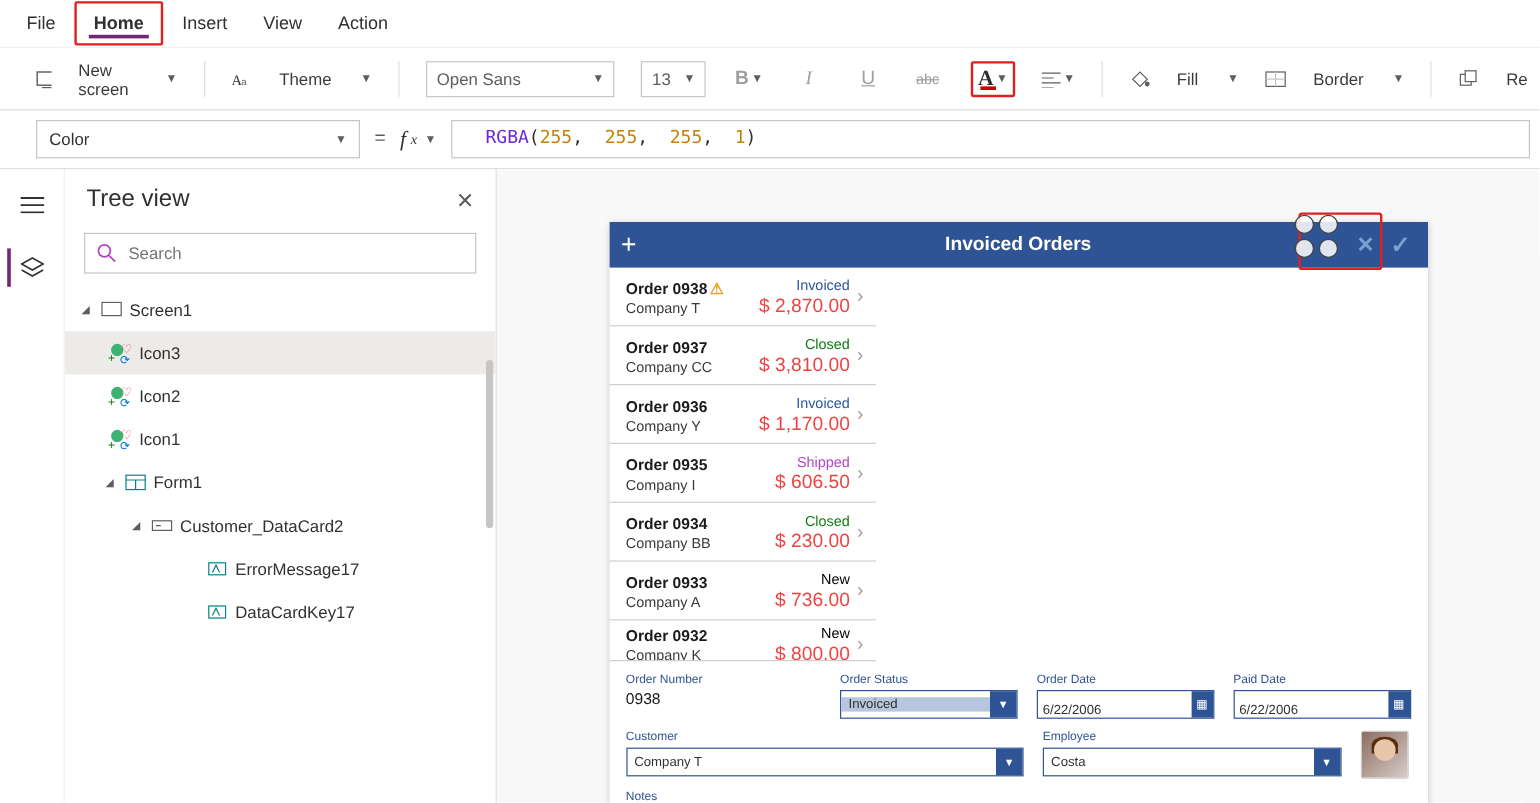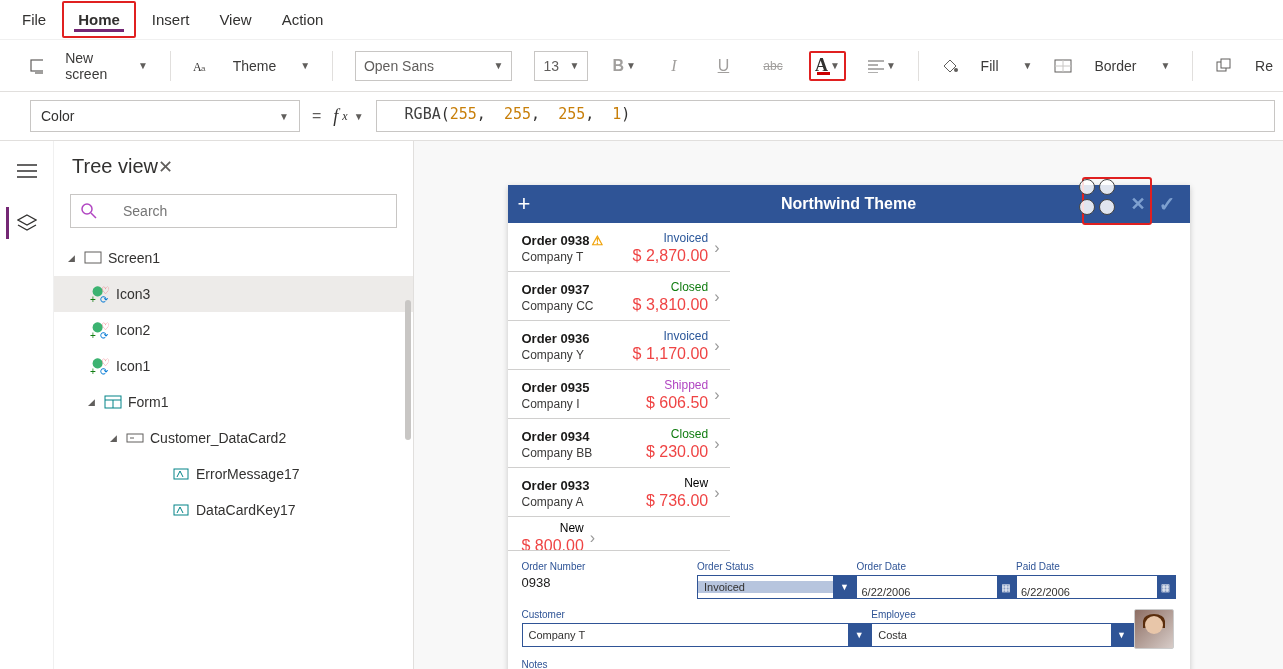--- a/index.html
+++ b/index.html
@@ -26,35 +26,35 @@
   .chev { font-size:10px; color:#605e5c; margin-left:2px; }
 
   svg { display:block; }
 
   
   .formula-bar { display:flex; align-items:center; height:48px; padding: 8px 8px 8px 30px; gap:12px; }
   .prop-box { width: 270px; height:32px; border:1px solid #c8c6c4; display:flex; align-items:center; padding:0 10px; justify-content:space-between; font-size:14px; }
   .eq { font-size:16px; color:#605e5c; }
   .fx { display:flex; align-items:center; gap:4px; font-style:italic; font-family: Georgia, serif; font-size:18px; color:#323130; cursor:pointer;}
   .formula-input { flex:1; height:32px; border:1px solid #c8c6c4; padding:4px 10px; font-family: Consolas, monospace; font-size:15px; }
-  .fn { color:#404040;padding-left:18px; }
+  .fn { color:#6d28d9;padding-left:18px; }
   .num { color:#c87f0a; }
   .pun { color:#323130; }
 
   
   .main { display:flex; height: calc(669px - 40px - 52px - 48px); border-top:1px solid #e1dfdd; }
   .rail { width: 54px; display:flex; flex-direction:column; align-items:center; padding-top:14px; gap:20px; border-right:1px solid #f0f0f0; }
   .rail-btn { width:32px; height:32px; display:flex; align-items:center; justify-content:center; cursor:pointer; }
   .rail-btn.active { border-left: 3px solid #742774; padding-left:6px; margin-left:-9px; }
 
   .panel { width: 360px; border-right:1px solid #e1dfdd; display:flex; flex-direction:column; position:relative; }
-  .panel-head { display:flex; align-items:center; padding: 14px 18px 10px 18px; }
+  .panel-head { display:flex; align-items:center; justify-content:space-between; padding: 14px 18px 10px 18px; }
   .panel-title { font-size:20px; font-weight:400; }
   .panel-close { font-size:18px; color:#605e5c; cursor:pointer; }
-  .panel-search { margin: 6px 16px 12px 16px; height:34px; border:1px solid #c8c6c4; display:flex; align-items:center; gap:24px; padding:0 10px; }
+  .panel-search { margin: 6px 16px 12px 16px; height:34px; border:1px solid #c8c6c4; display:flex; align-items:center; gap:8px; padding:0 10px; }
   .panel-search input { border:none; outline:none; flex:1; font-size:14px; color:#605e5c; }
 
   .tree { flex:1; overflow-y:auto; padding-bottom:10px; position:relative; }
   .tree::-webkit-scrollbar { width:8px; }
   .tree::-webkit-scrollbar-thumb { background:#c8c6c4; border-radius:4px; }
   .tree-item { display:flex; align-items:center; height:36px; padding:0 10px 0 14px; font-size:14px; cursor:pointer; gap:6px; }
   .tree-item.selected { background:#edebe9; }
   .tri { width:10px; font-size:9px; color:#605e5c; transform: rotate(0deg); display:inline-block; }
   .ind1 { padding-left: 34px; }
   .ind2 { padding-left: 56px; }
@@ -81,21 +81,21 @@
   .order-title { font-size:13px; font-weight:700; color:#1b1a19; }
   .order-sub { font-size:12px; color:#3b3a39; margin-top:2px; }
   .order-right { text-align:right; font-size:12px; }
   .order-status { font-size:12px; margin-bottom:2px; }
   .order-amount { font-size:16px; color:#ef4444; }
   .st-invoiced{color:#2b579a;} .st-closed{color:#107c10;} .st-shipped{color:#b146c2;} .st-new{color:#000;}
   .order-chev { color:#999; font-size:16px; margin-left:6px; }
   .warn-icon { color:#f0a30a; font-size:13px; margin-left:2px; }
 
   .form { flex:1; padding: 10px 14px; font-size:11px; position:relative; }
-  .form-row { display:flex; gap:0; margin-bottom:10px; }
+  .form-row { display:flex; gap:16px; margin-bottom:10px; }
   .field { flex:1; }
   .field-label { color:#2f5496; font-size:10px; margin-bottom:3px; }
   .field-val { font-size:13px; color:#1b1a19; }
   .combo { display:flex; align-items:center; height:24px; border:1px solid #2f5496; font-size:11px; }
   .combo .txt { flex:1; padding:0 6px; }
   .combo .cbtn { width:22px; height:100%; background:#2f5496; color:#fff; display:flex; align-items:center; justify-content:center; font-size:9px;}
   .combo.sel .txt { background:#b7c5de; }
   .datebox { display:flex; align-items:flex-end; height:24px; border:1px solid #2f5496; font-size:11px; }
   .datebox .txt { flex:1; padding:0 4px; font-size:11px; }
   .datebox .dbtn { width:18px; height:100%; background:#2f5496; color:#fff; display:flex; align-items:center; justify-content:center; font-size:10px;}
@@ -321,21 +321,21 @@
           </span>
         <span>DataCardKey17</span>
       </div>
     </div>
   </div>
 
   <div class="canvas">
     <div class="app">
       <div class="app-header" style="position:relative;">
         <span class="hleft">+</span>
-        <span>Northwind Theme</span>
+        <span>Invoiced Orders</span>
         <span class="hright">✓</span>
         <span style="position:absolute; right:44px; color:#7ea0d0; font-size:18px;">✕</span>
         <div class="marker-overlay" style="top:-8px; right:38px; width:70px; height:48px;"></div>
         <div class="marker-plus" style="top:-6px; left:auto; right:48px;">
           <span class="dot" style="top:0;left:6px;"></span>
             <span class="dot" style="top:0;left:26px;"></span>
           <span class="dot" style="top:20px;left:6px;"></span>
             <span class="dot" style="top:20px;left:26px;"></span>
         </div>
       </div>
@@ -401,20 +401,24 @@
       <div class="order-title">Order 0933</div>
       <div class="order-sub">Company A</div>
     </div>
     <div class="order-right">
       <div class="order-status st-new">New</div>
       <div class="order-amount">$ 736.00</div>
     </div>
     <div class="order-chev">›</div>
             </div>
             <div class="order-row" style="padding-bottom: 0px; height: 34px; overflow: hidden;">
+    <div class="order-main">
+      <div class="order-title">Order 0932</div>
+      <div class="order-sub">Company K</div>
+    </div>
     <div class="order-right">
       <div class="order-status st-new">New</div>
       <div class="order-amount">$ 800.00</div>
     </div>
     <div class="order-chev">›</div>
             </div>
           </div>
         <div class="form">
           <div class="form-row">
             <div class="field" style="flex:1.1">

